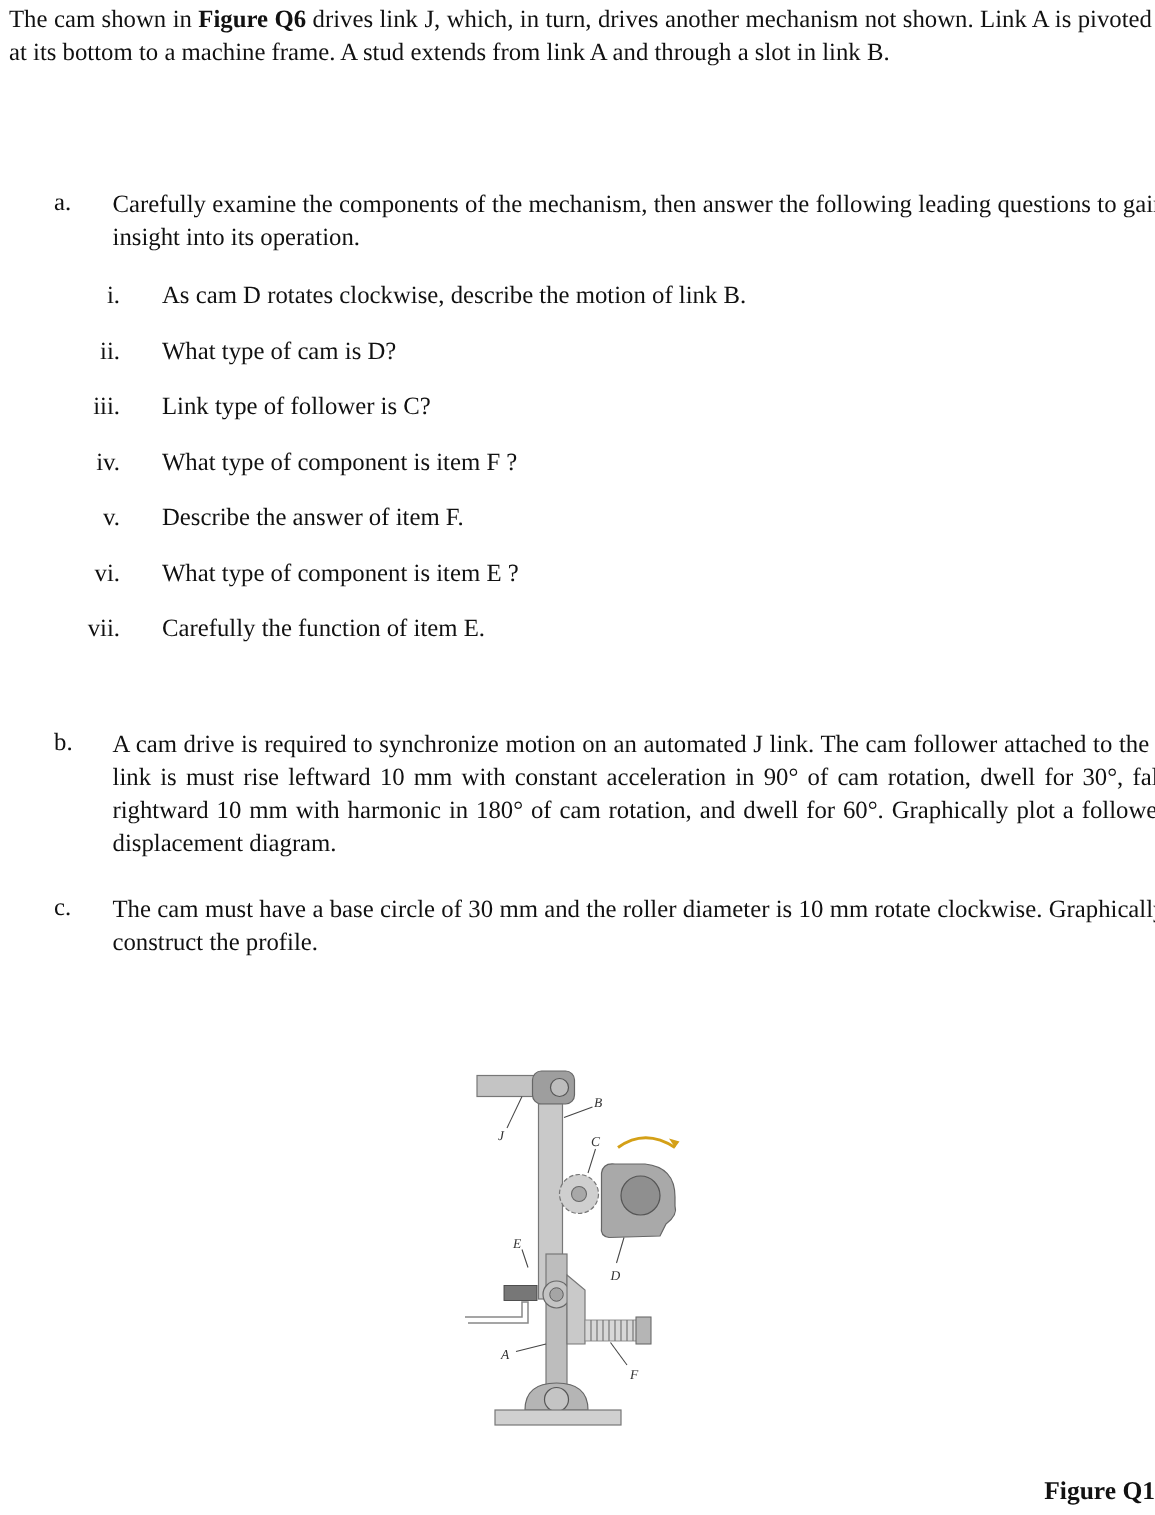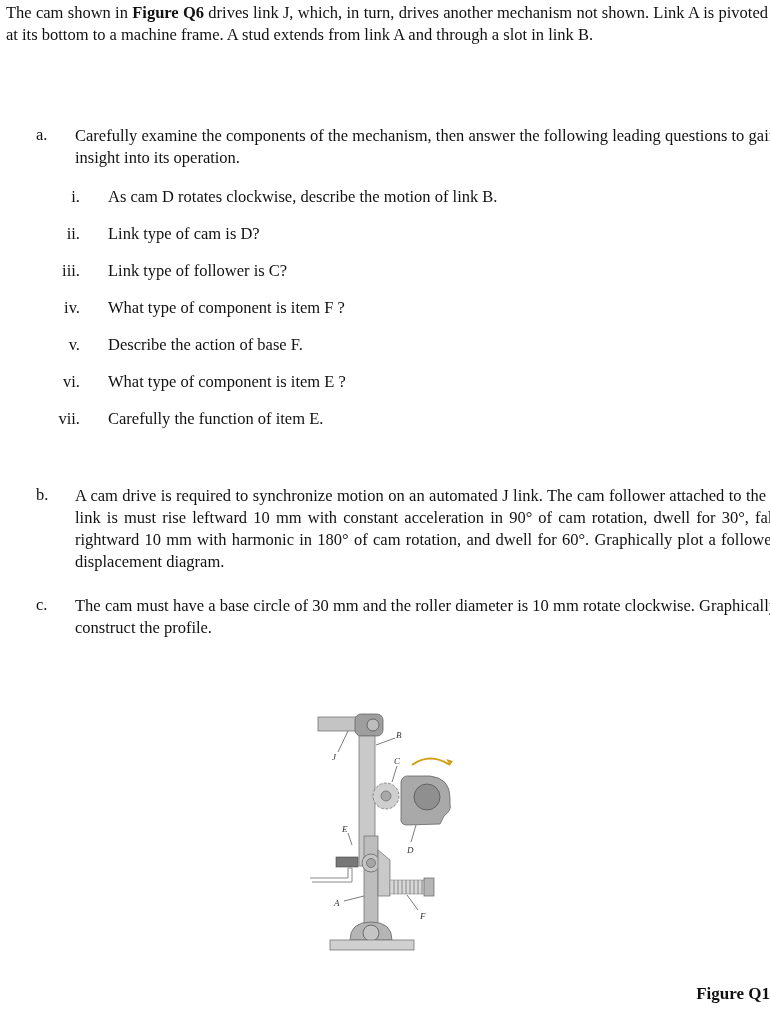--- a/index.html
+++ b/index.html
@@ -29,33 +29,33 @@
   <div class="sec-text">Carefully examine the components of the mechanism, then answer the following leading questions to gain insight into its operation.</div>
 </div>
 
 <div>
   <div class="sec" style="top:187px;">
       <span class="q-num">i.</span>
       <span class="q-text">As cam D rotates clockwise, describe the motion of link B.</span>
     </div>
   <div class="sec" style="top:224px;">
       <span class="q-num">ii.</span>
-      <span class="q-text">Link type of cam is D?</span>
+      <span class="q-text">What type of cam is D?</span>
     </div>
   <div class="sec" style="top:261px;">
       <span class="q-num">iii.</span>
       <span class="q-text">Link type of follower is C?</span>
     </div>
   <div class="sec" style="top:298px;">
       <span class="q-num">iv.</span>
       <span class="q-text">What type of component is item F ?</span>
     </div>
   <div class="sec" style="top:335px;">
       <span class="q-num">v.</span>
-      <span class="q-text">Describe the action of base F.</span>
+      <span class="q-text">Describe the answer of item F.</span>
     </div>
   <div class="sec" style="top:372px;">
       <span class="q-num">vi.</span>
       <span class="q-text">What type of component is item E ?</span>
     </div>
   <div class="sec" style="top:409px;">
       <span class="q-num">vii.</span>
       <span class="q-text">Carefully the function of item E.</span>
     </div>
 </div>

